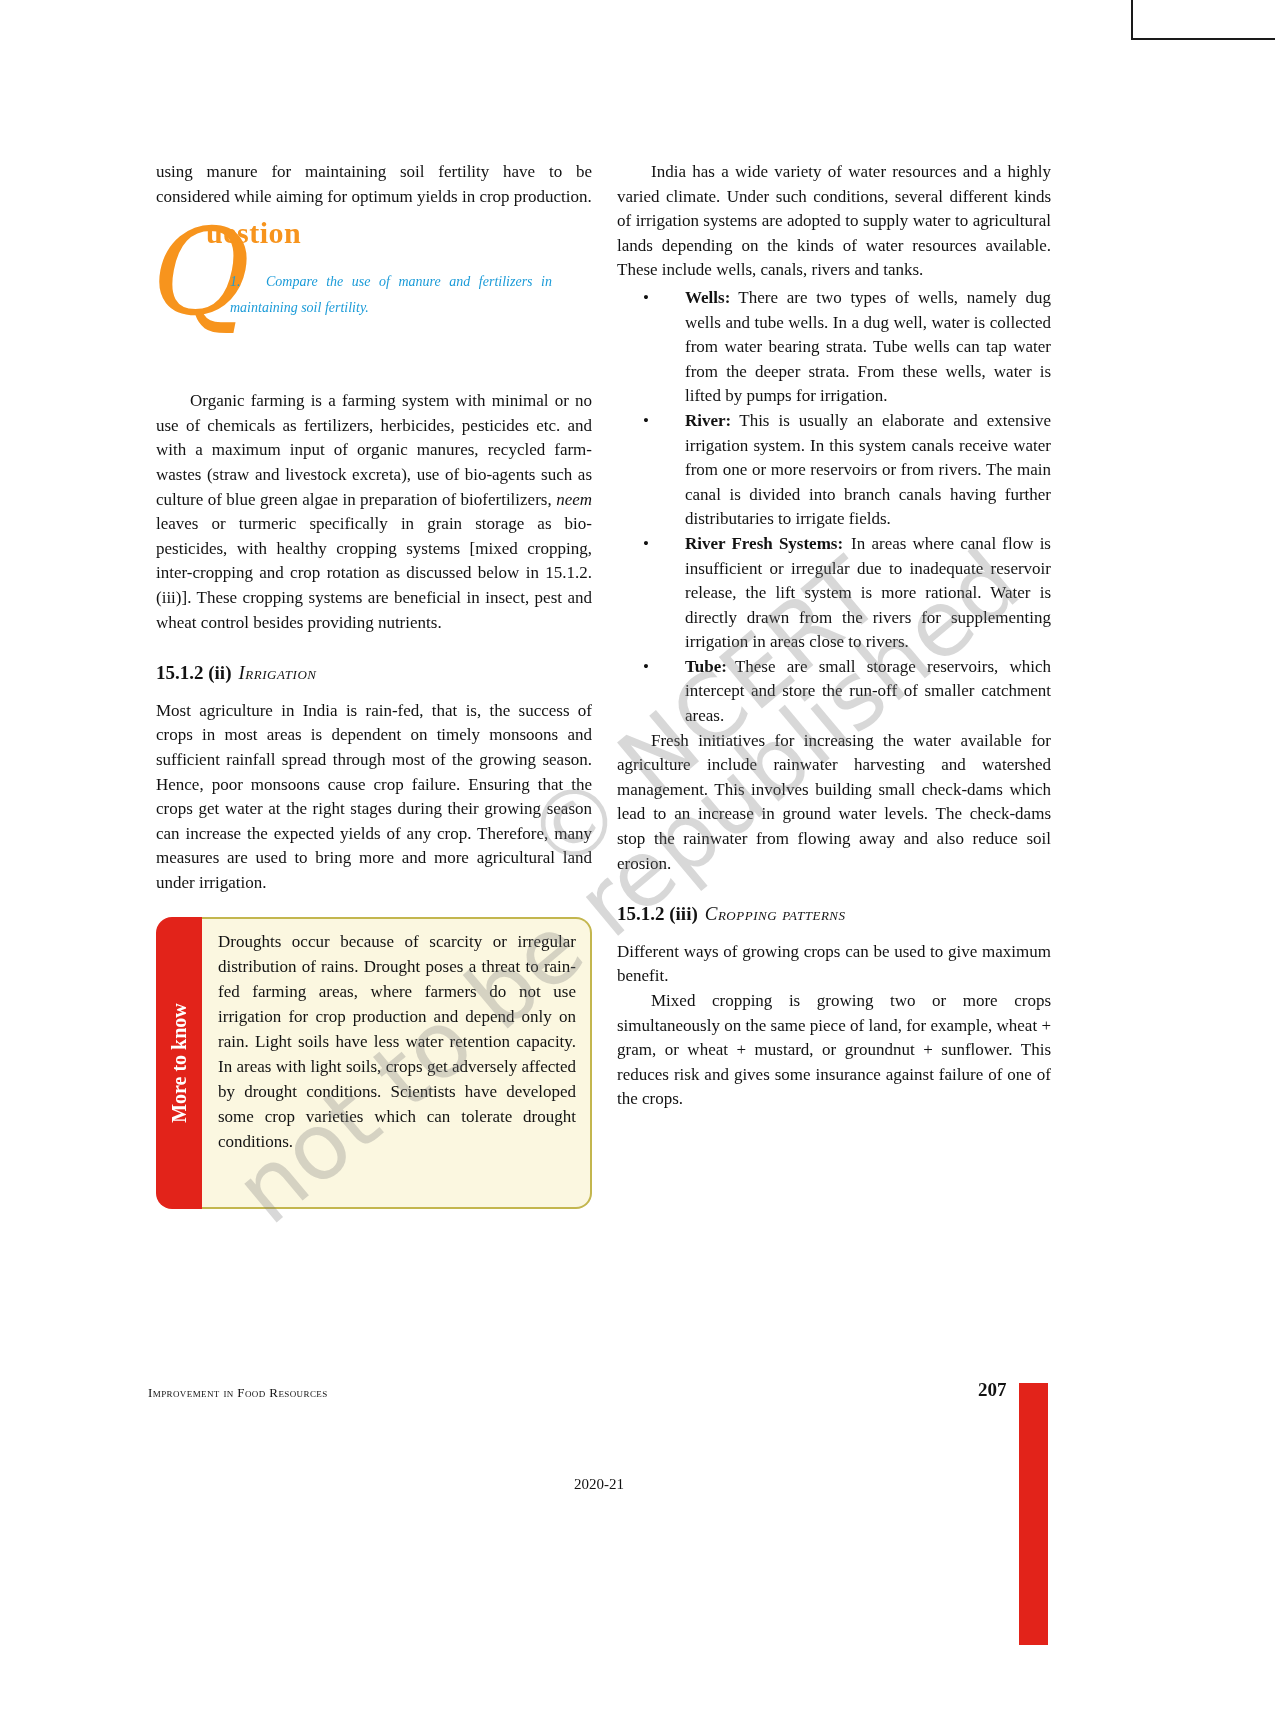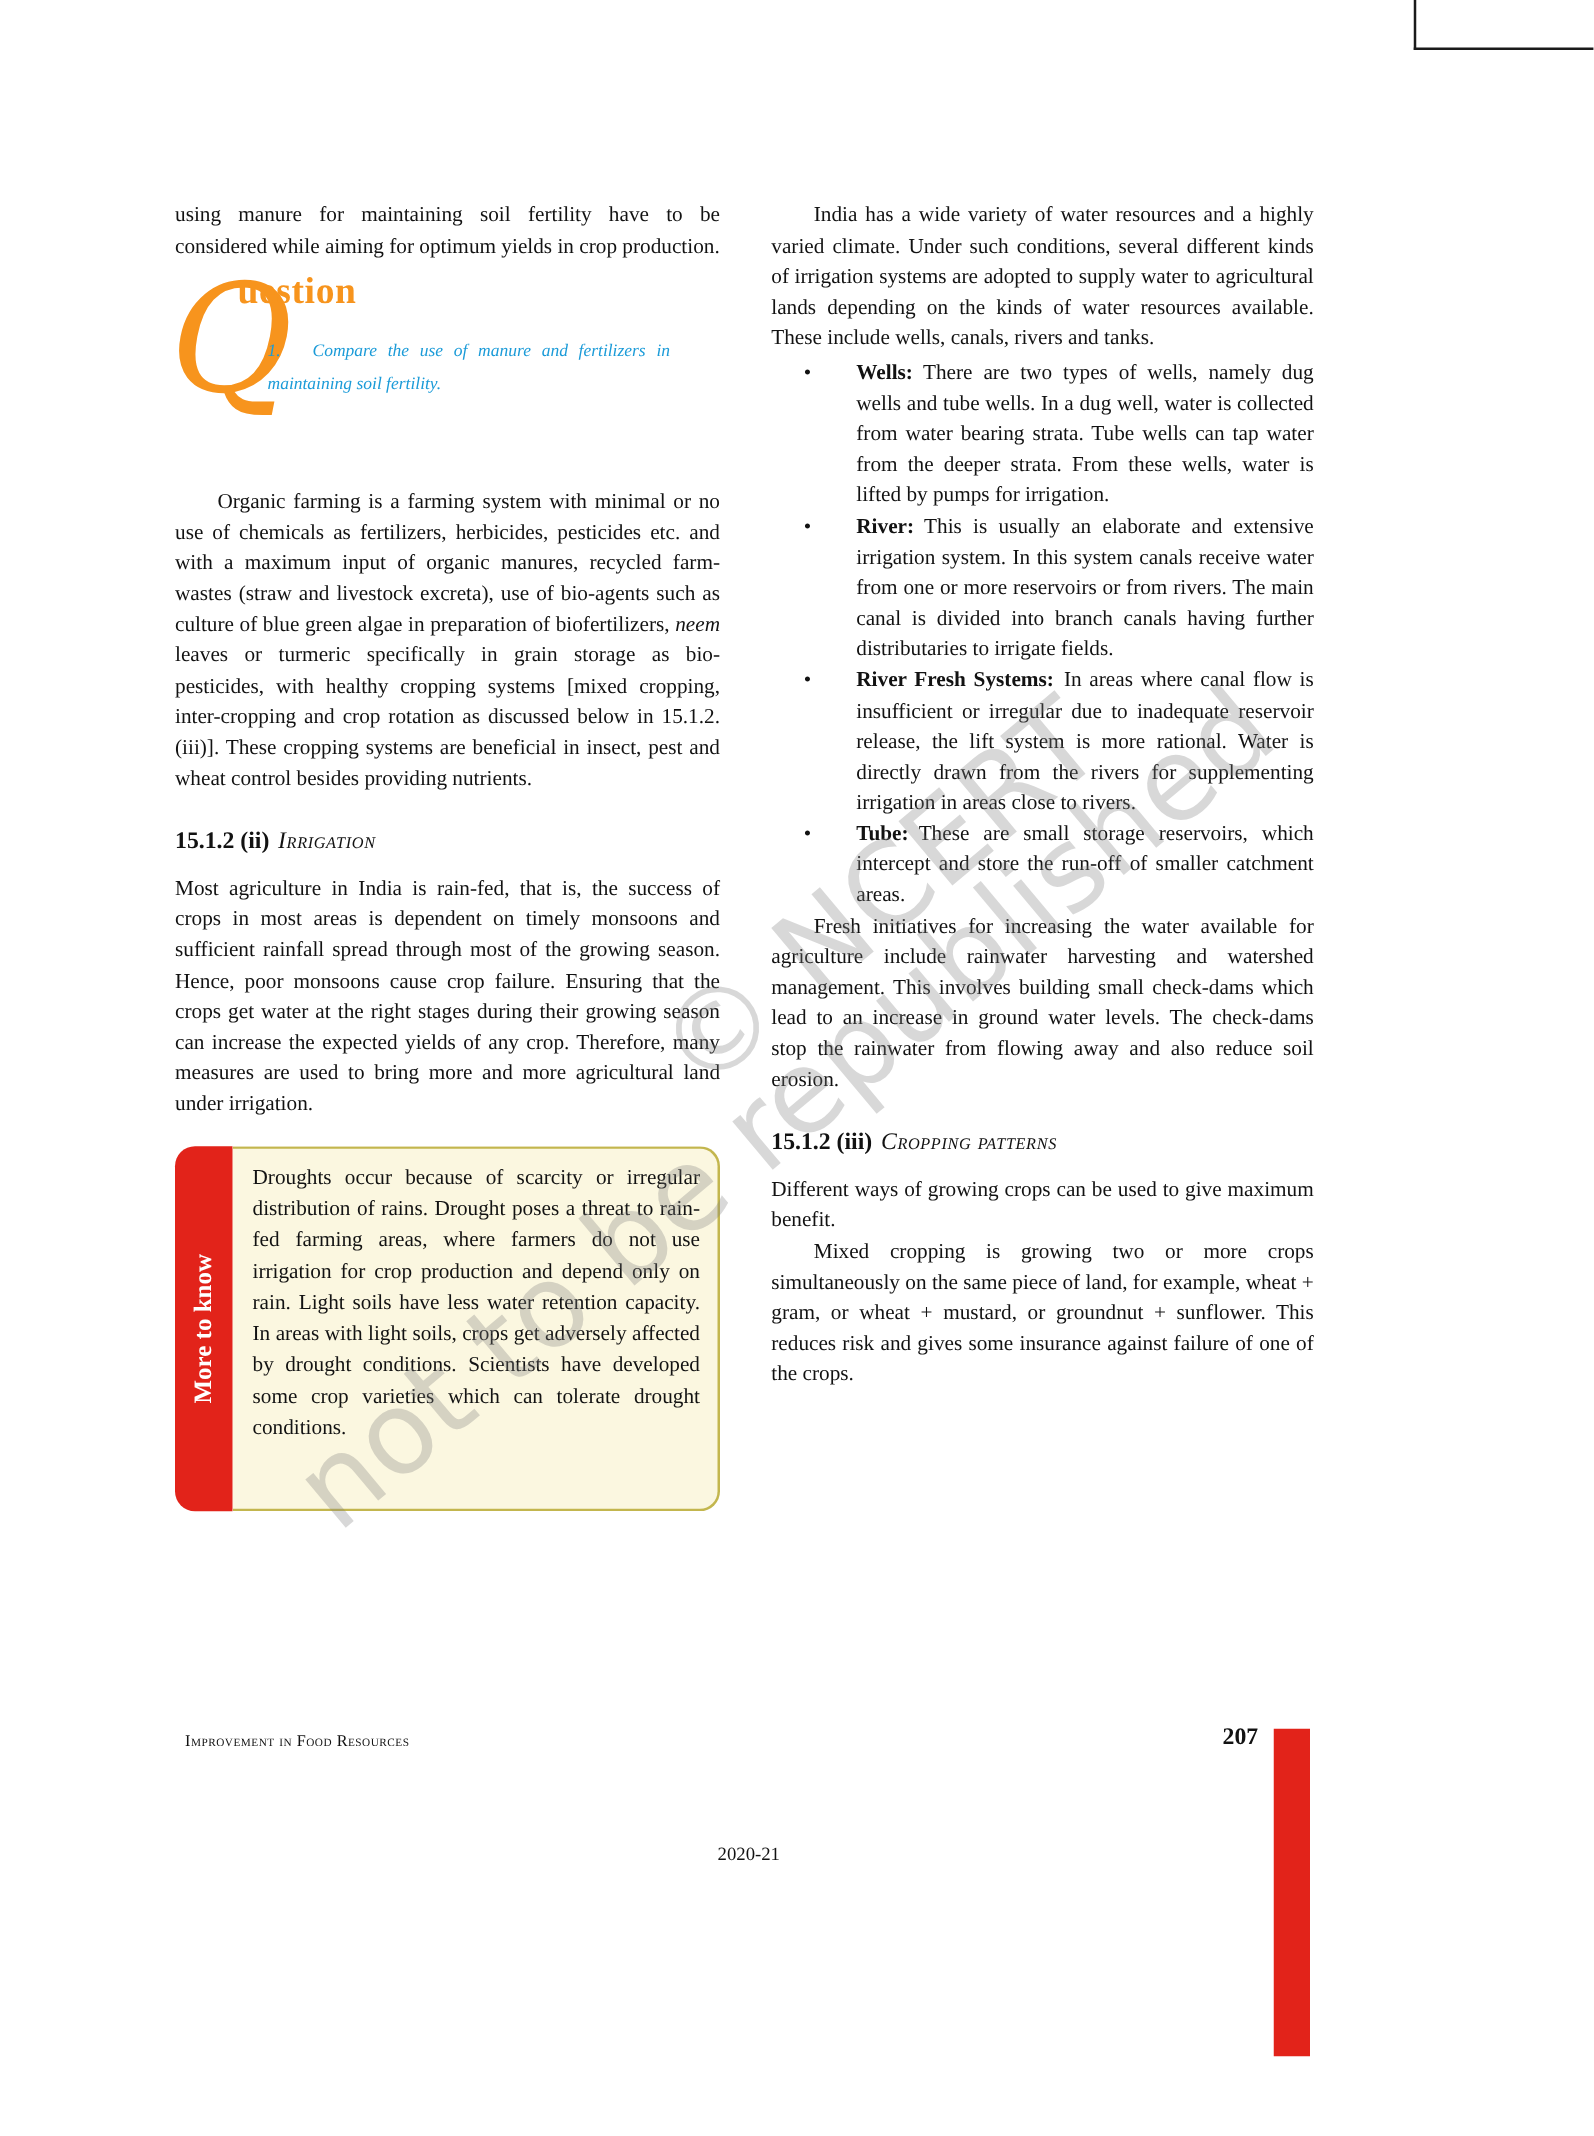--- a/index.html
+++ b/index.html
@@ -20,21 +20,21 @@
     font-size:92px; transform:rotate(-40deg); transform-origin:left center;
   }
   #wm1 { left:540px; top:800px; }
   #wm2 { left:250px; top:1150px; }
 
   
   .col {
     position:absolute; top:160px; width:436px;
     font-size:17px; line-height:24.6px; text-align:justify;
   }
-  .col.left  { left:140px; }
+  .col.left  { left:156px; }
   .col.right { left:617px; width:434px; }
   p.body { margin:0; }
   .indent { text-indent:34px; }
 
   
   .question-block { position:relative; height:152px; margin:16px 0 12px; }
   .qcap {
     position:absolute; left:-4px; top:-12px; font-size:120px; line-height:1;
     color:#F7941D; font-family:"DejaVu Serif",serif; font-style:italic;
   }

